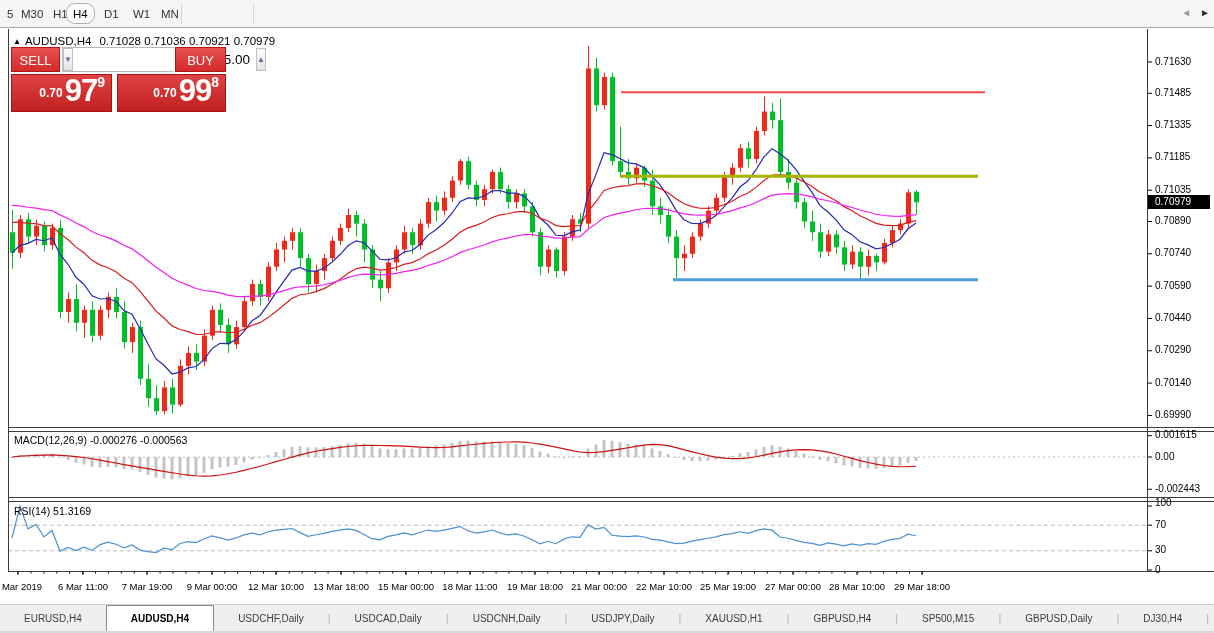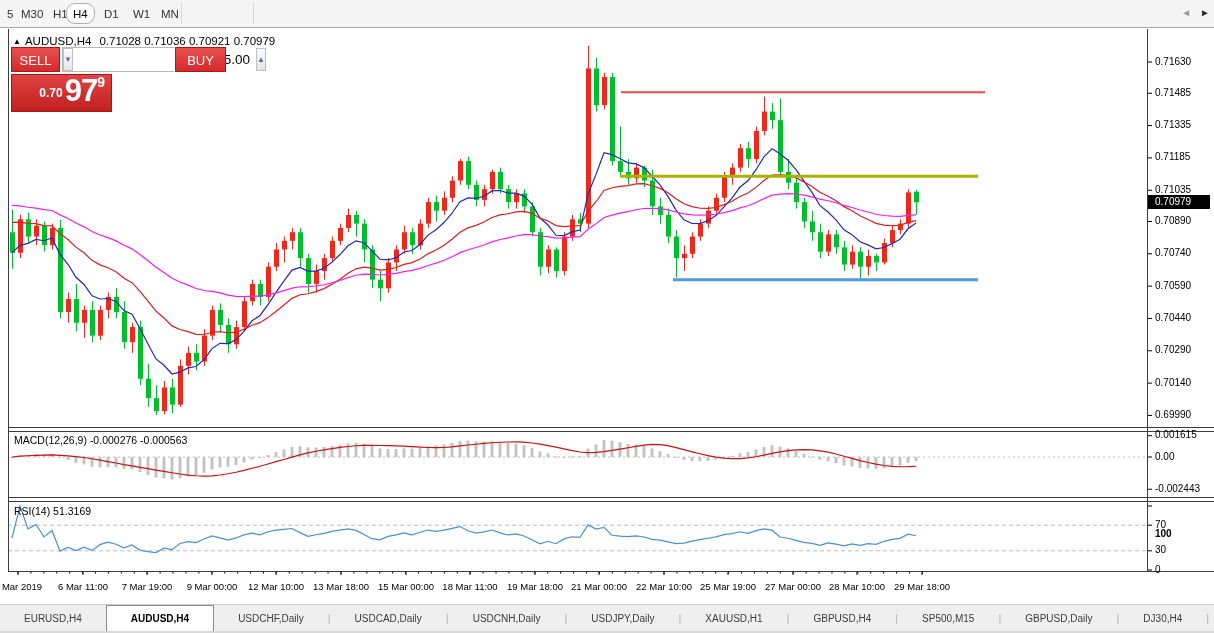--- a/index.html
+++ b/index.html
@@ -594,20 +594,23 @@
       <div id="vol-box">
         <div class="spin-btn">▼</div>
         <input id="vol-field" value="5.00" style="">
         <div class="spin-btn">▲</div>
       </div>
       <div id="buy-btn" class="btn-red">BUY</div>
     </div>
     <div id="sell-panel" class="price-panel">
       <div class="pp-inner"><span class="pp-small">0.70</span><span class="pp-big">97</span><span class="pp-sup">9</span></div>
     </div>
+    <div id="buy-panel" class="price-panel">
+      <div class="pp-inner"><span class="pp-small">0.70</span><span class="pp-big">99</span><span class="pp-sup">8</span></div>
+    </div>
   </div>
 
   <div class="ind-label" style="top:434px;">
     <span>MACD(12,26,9)</span>
     <span>-0.000276 -0.000563</span>
   </div>
   <div class="ind-label" style="top:505px;">
     <span>RSI(14)</span>
     <span>51.3169</span>
   </div>
@@ -652,21 +655,21 @@
     <div class="ax-label" style="top: 214.97px;">0.70890</div>
     <div class="ax-label" style="top: 247.295px;">0.70740</div>
     <div class="ax-label" style="top: 279.62px;">0.70590</div>
     <div class="ax-label" style="top: 311.945px;">0.70440</div>
     <div class="ax-label" style="top: 344.27px;">0.70290</div>
     <div class="ax-label" style="top: 376.595px;">0.70140</div>
     <div class="ax-label" style="top: 408.92px;">0.69990</div>
     <div class="ax-label" style="top: 429.182px;">0.001615</div>
     <div class="ax-label" style="top: 450.5px;">0.00</div>
     <div class="ax-label" style="top: 482.748px;">-0.002443</div>
-    <div class="ax-label" style="top: 528px; font-weight: bold;">100</div>
+    <div class="ax-label" style="top: 497px;">100</div>
     <div class="ax-label" style="top: 518.7px;">70</div>
     <div class="ax-label" style="top: 544.3px;">30</div>
     <div class="ax-label" style="top: 563.5px;">0</div>
     <div class="date-label" style="left: 18px;">5 Mar 2019</div>
     <div class="date-label" style="left: 83px;">6 Mar 11:00</div>
     <div class="date-label" style="left: 147px;">7 Mar 19:00</div>
     <div class="date-label" style="left: 212px;">9 Mar 00:00</div>
     <div class="date-label" style="left: 276px;">12 Mar 10:00</div>
     <div class="date-label" style="left: 341px;">13 Mar 18:00</div>
     <div class="date-label" style="left: 406px;">15 Mar 00:00</div>

